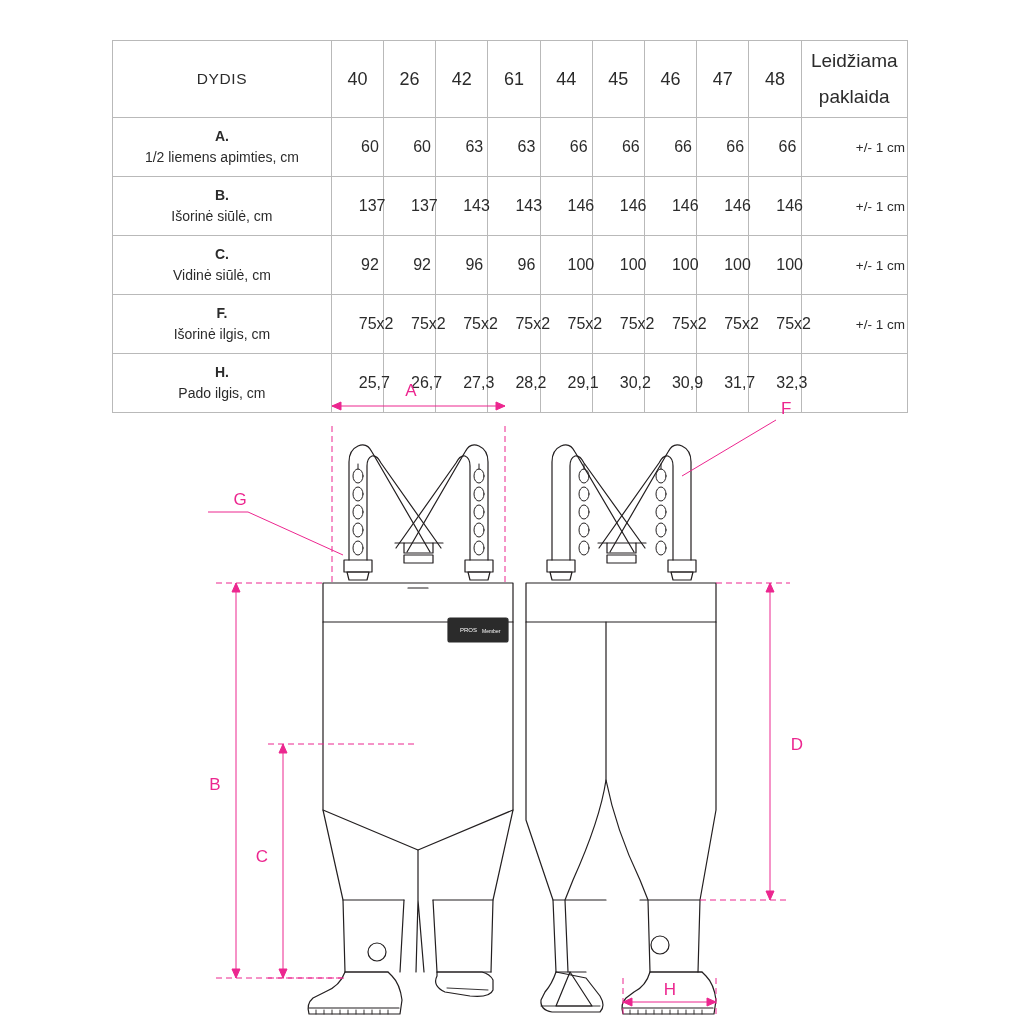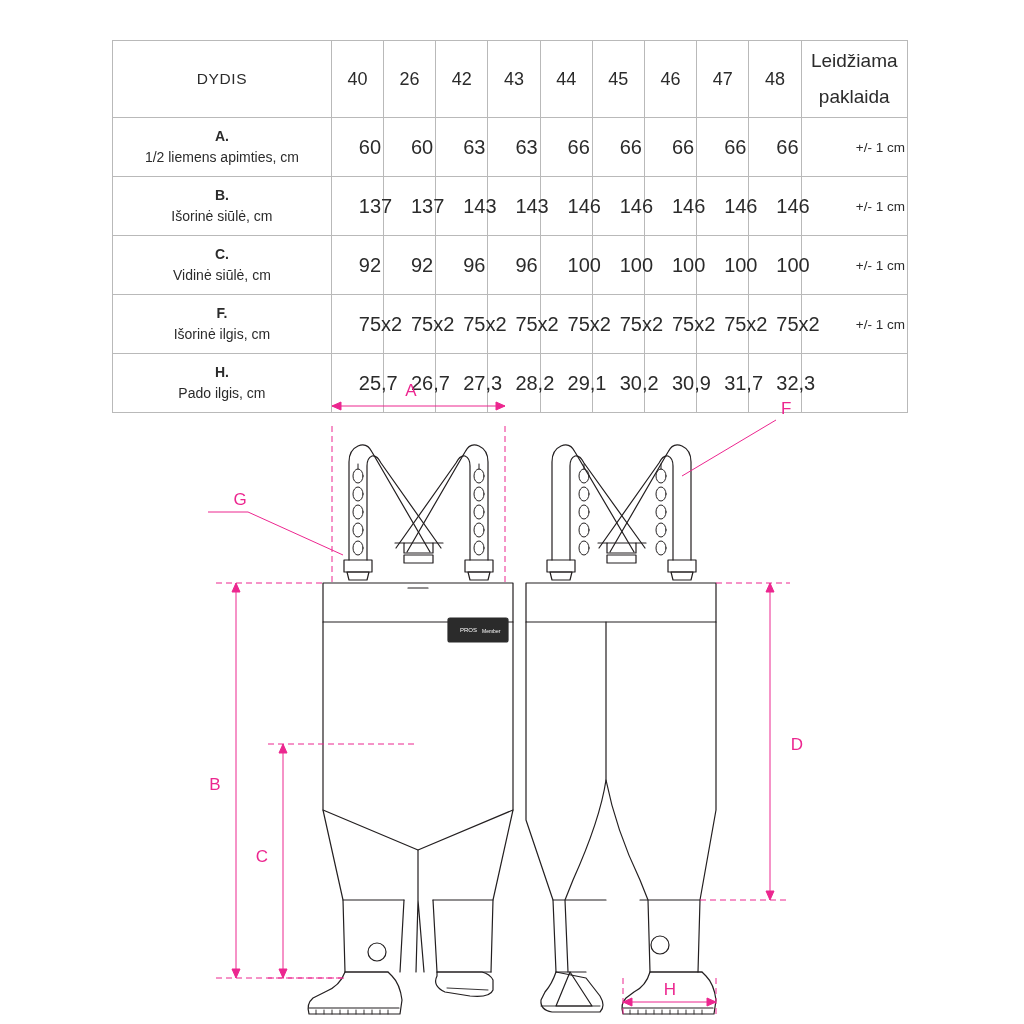--- a/index.html
+++ b/index.html
@@ -66,21 +66,21 @@
     font-size: 14px;
   }
   tbody td.row-label .code {
     font-weight: bold;
     display: block;
   }
   tbody td.row-label .desc {
     display: block;
   }
   tbody td.val {
-    font-size: 20px;
+    font-size: 16px;
     padding-left: 27px;
   }
   tbody td.tol {
     font-size: 13.5px;
     text-align: right;
   }
 
   
   #drawing {
     position: absolute;
@@ -114,21 +114,21 @@
         <col class="c-size">
         <col class="c-size">
       <col class="c-tol">
     </colgroup>
     <thead>
       <tr>
         <td class="head-label">DYDIS</td>
         <td class="head-size">40</td>
         <td class="head-size">26</td>
         <td class="head-size">42</td>
-        <td class="head-size">43</td>
+        <td class="head-size">61</td>
         <td class="head-size">44</td>
         <td class="head-size">45</td>
         <td class="head-size">46</td>
         <td class="head-size">47</td>
         <td class="head-size">48</td>
         <td class="head-tol">
           <span>Leidžiama</span><br>
           <span>paklaida</span>
         </td>
       </tr>

